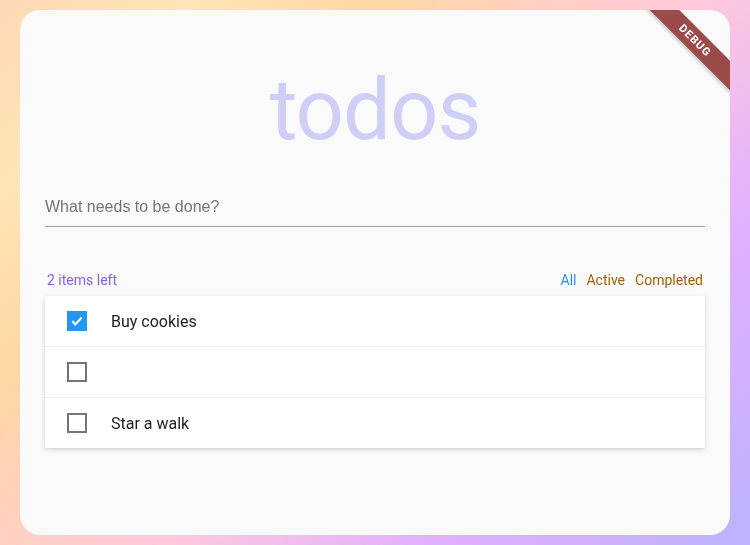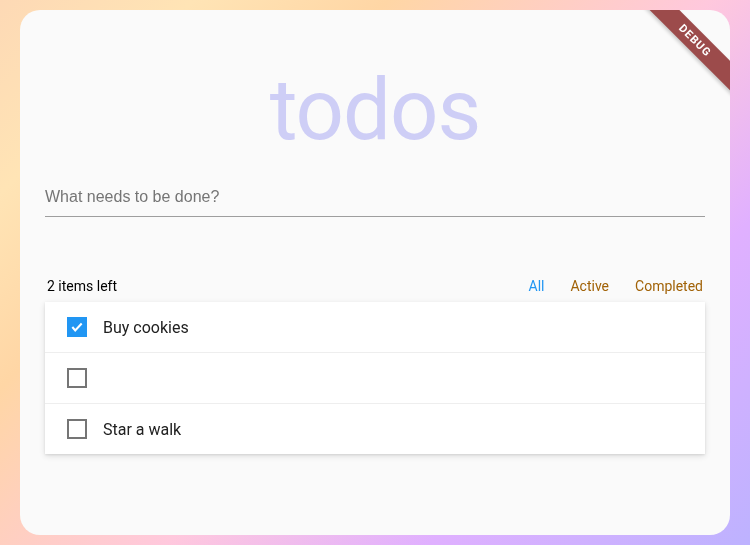--- a/index.html
+++ b/index.html
@@ -41,27 +41,27 @@
       padding: 4px 0;
       transform: rotate(45deg);
       box-shadow: 0 2px 4px rgba(0,0,0,0.2);
     }
     .title {
       text-align: center;
       font-size: 85px;
       font-weight: 400;
       color: #CECEF6;
       margin-top: 30px;
-      margin-bottom: 24px;
+      margin-bottom: 34px;
       letter-spacing: -1px;
     }
     .input-wrap {
       border-bottom: 1px solid #9e9e9e;
       padding-bottom: 6px;
-      margin-bottom: 61px;
+      margin-bottom: 45px;
     }
     .todo-input {
       width: 100%;
       border: none;
       background: transparent;
       font-size: 16px;
       color: #555;
       outline: none;
       padding: 4px 0;
     }
@@ -70,44 +70,44 @@
     }
     .status-row {
       display: flex;
       align-items: center;
       justify-content: space-between;
       font-size: 14px;
       margin-bottom: 8px;
       padding: 0 2px;
     }
     .items-left {
-      color: #000000;
+      color: #8b5cf6;
     }
     .filters {
       display: flex;
-      gap: 26px;
+      gap: 10px;
       align-items: flex-end;
     }
     .filter {
       cursor: pointer;
       color: #a16207;
     }
     .filter.active {
       color: #2196F3;
     }
     .todo-list {
       background: #fff;
       box-shadow: 0 2px 6px rgba(0,0,0,0.12), 0 1px 2px rgba(0,0,0,0.08);
     }
     .todo-item {
       display: flex;
       align-items: center;
       padding: 15px 22px;
       border-bottom: 1px solid #eeeeee;
-      gap: 16px;
+      gap: 24px;
     }
     .todo-item:last-child {
       border-bottom: none;
     }
     .checkbox {
       width: 20px;
       height: 20px;
       border: 2px solid #757575;
       display: flex;
       align-items: center;

